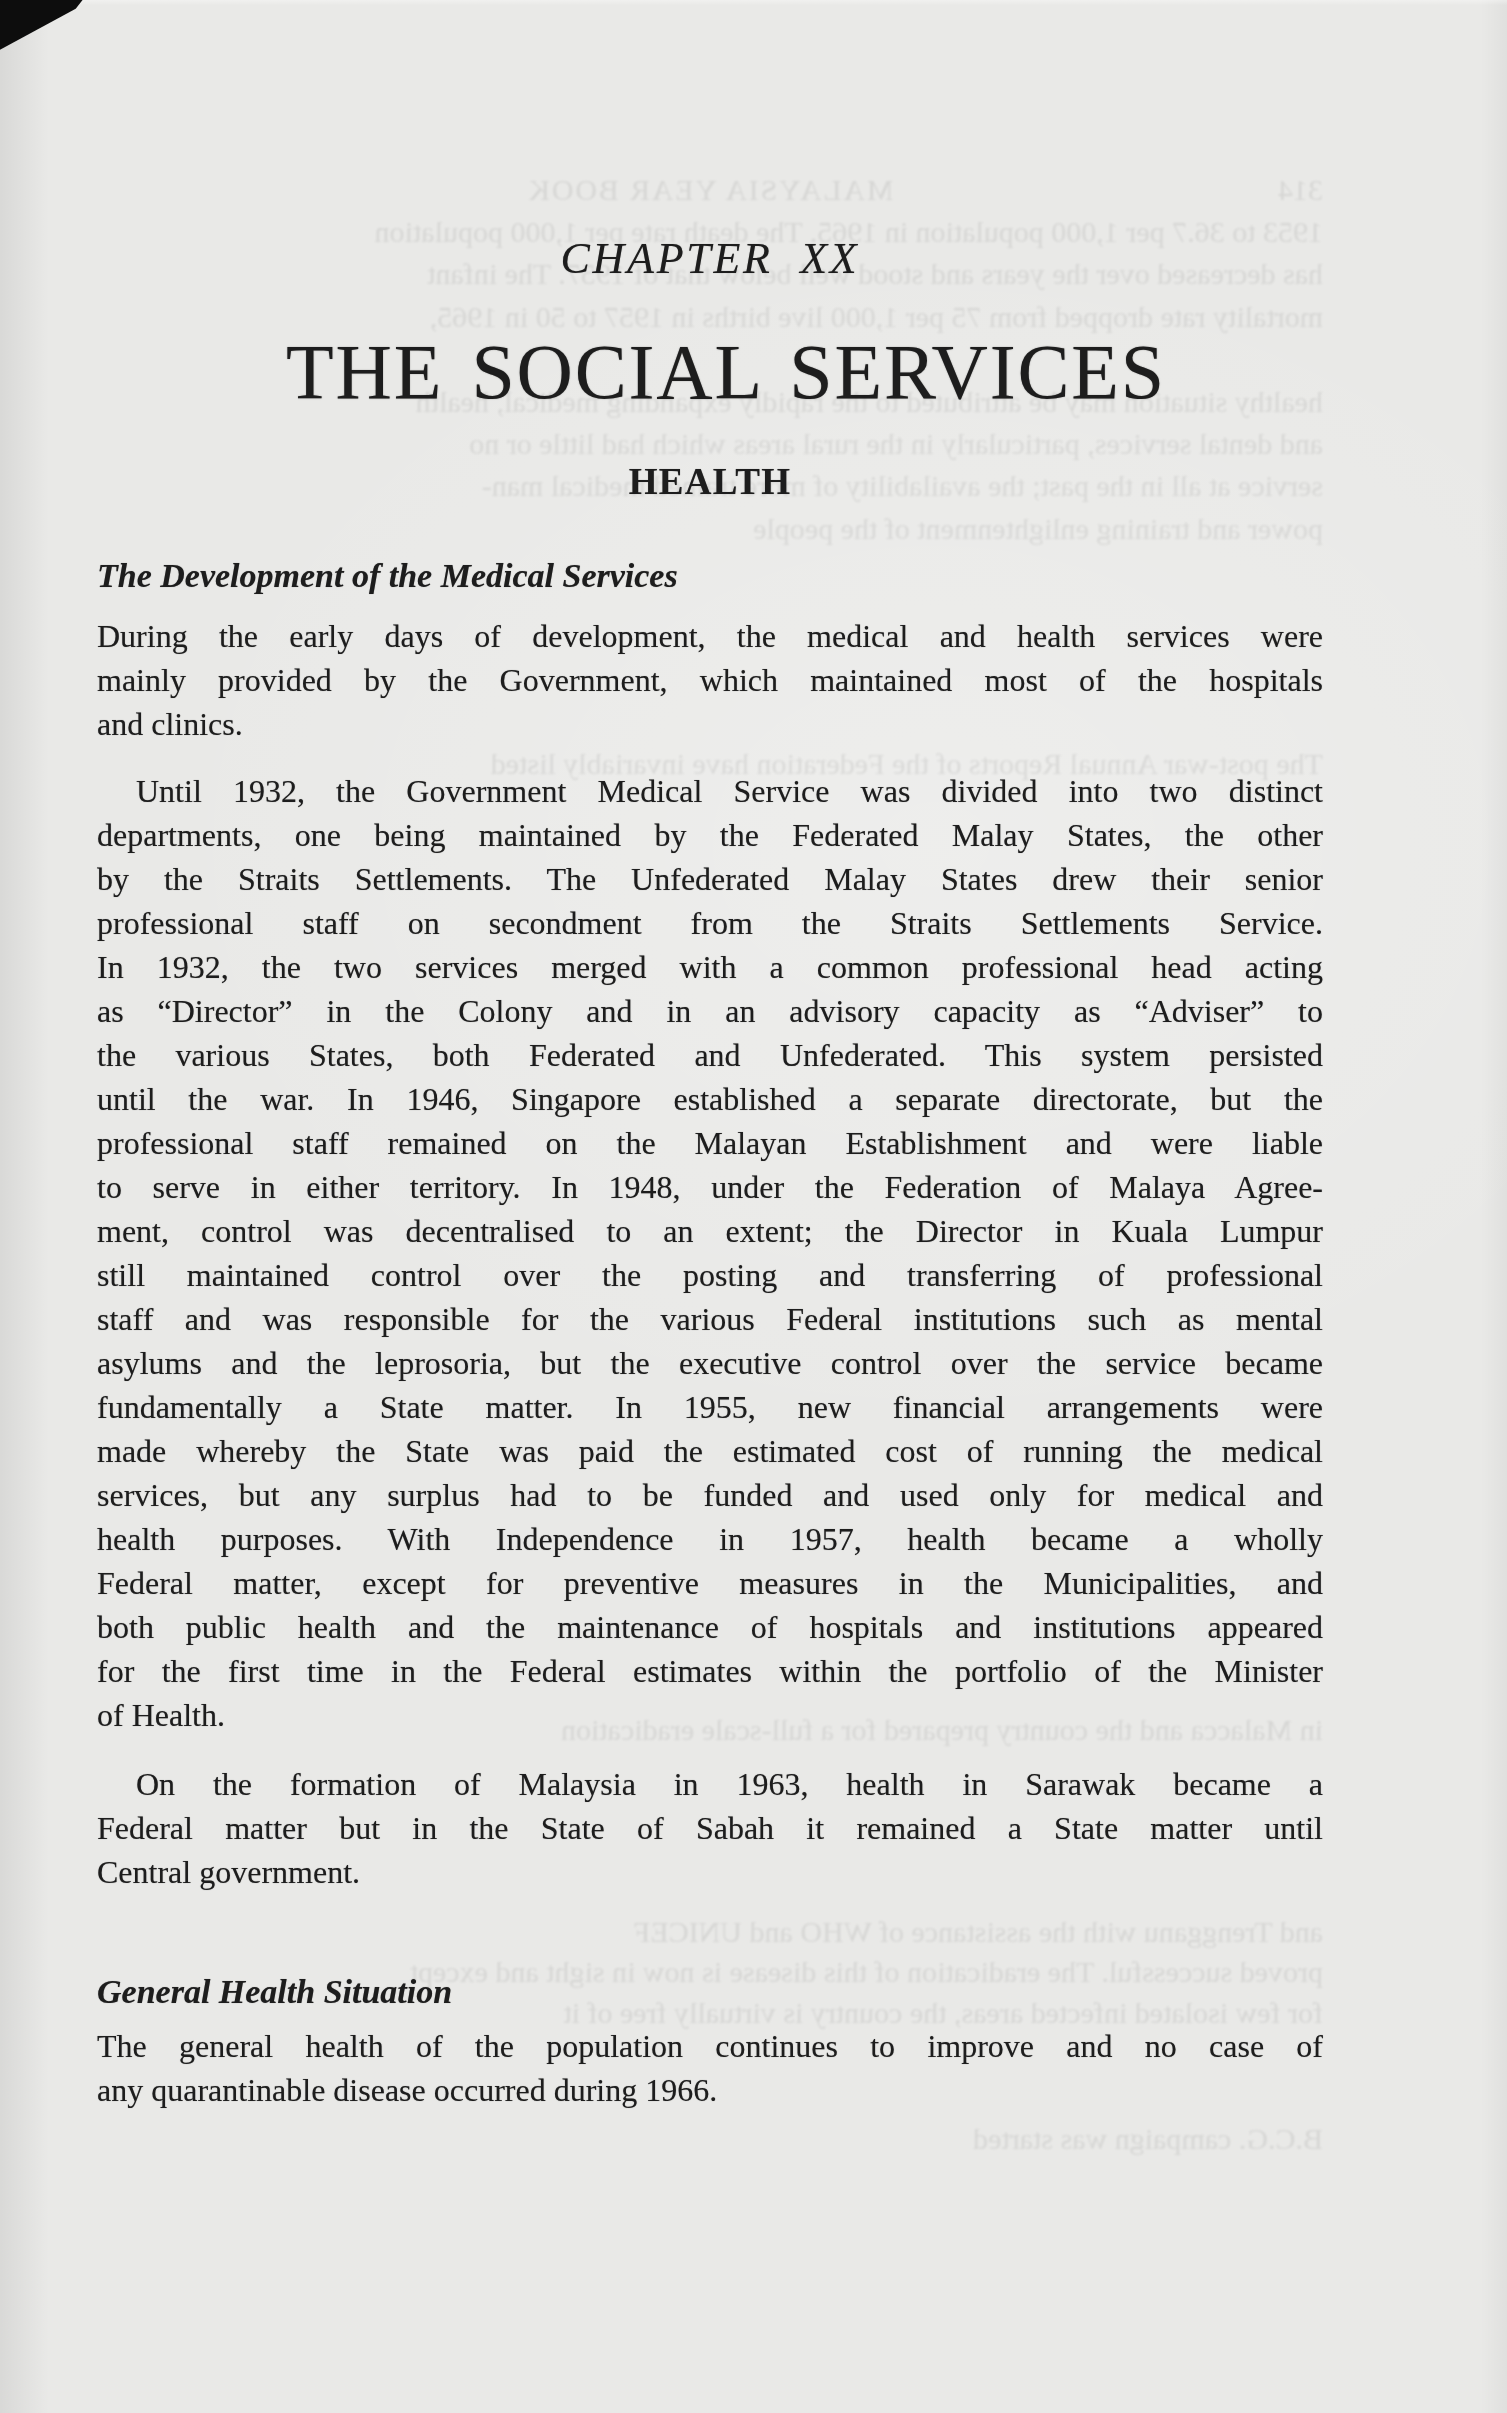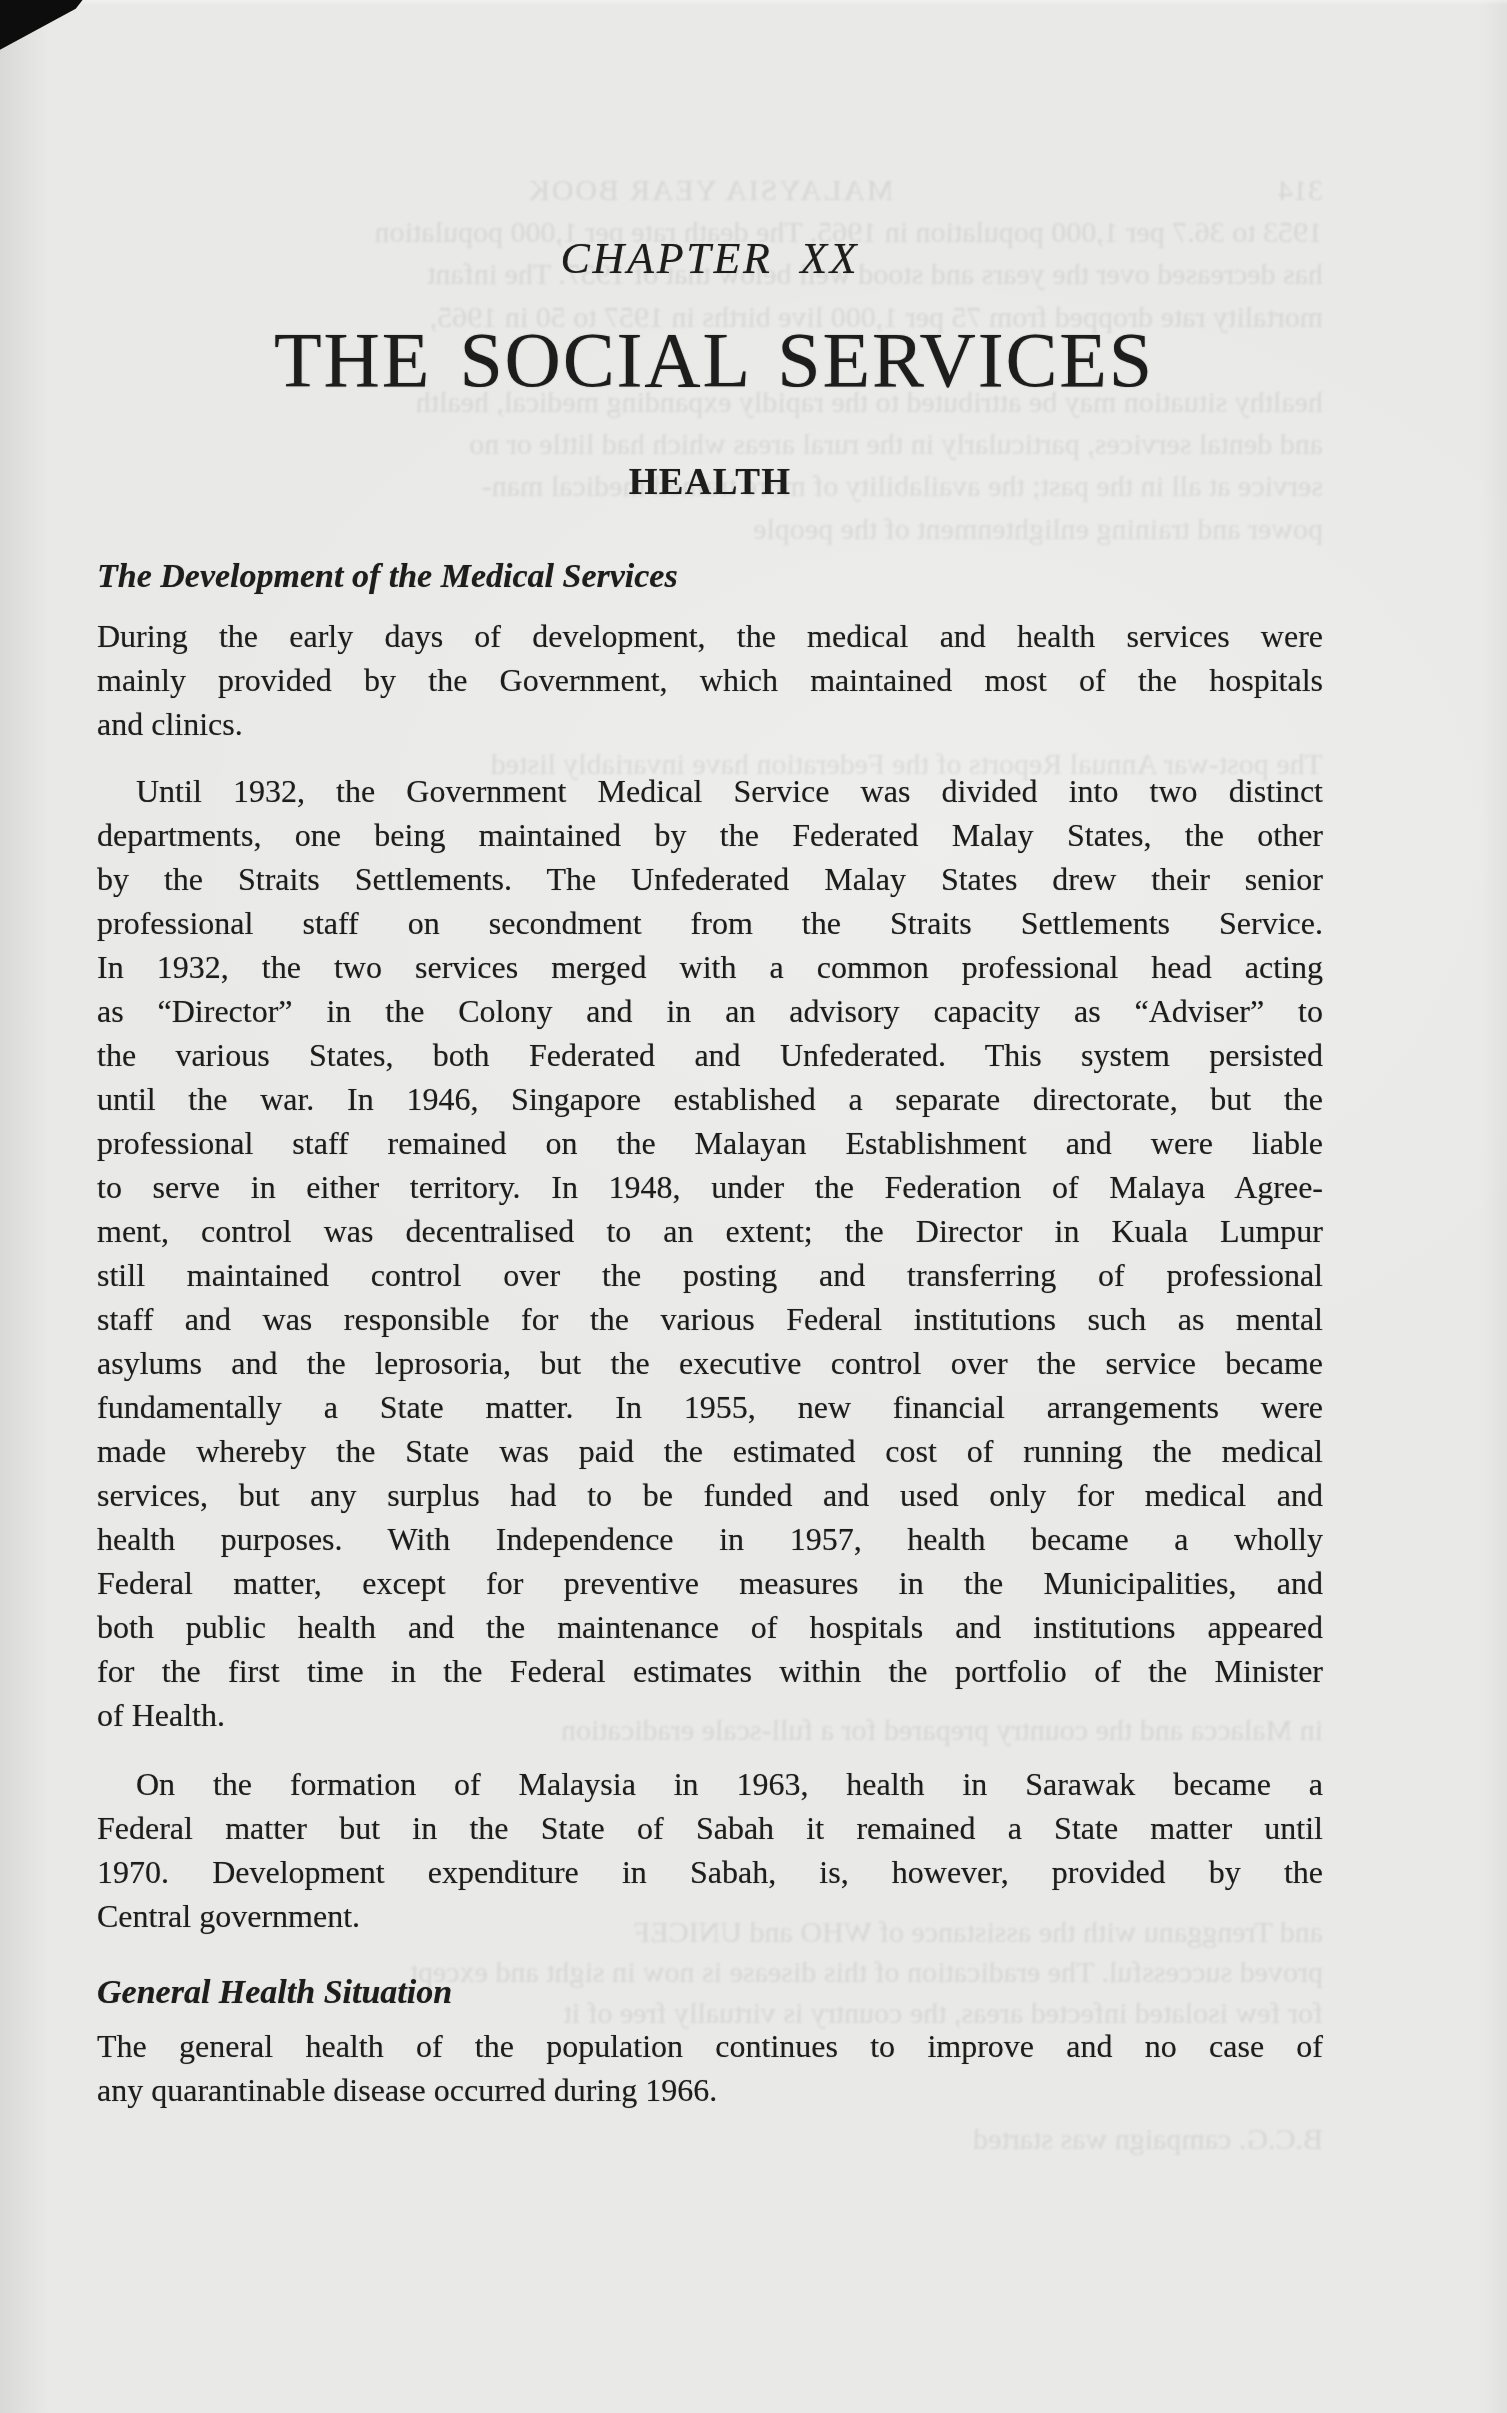--- a/index.html
+++ b/index.html
@@ -22,21 +22,21 @@
     clip-path:polygon(0 0, 92px 0, 81px 14px, 0 58px);
     filter:blur(1.3px);
   }
   .ink{text-shadow:0 0 0.9px rgba(25,25,25,.45);}
   .chapter{
     position:absolute;left:97px;width:1226px;top:233px;margin:0;
     text-align:center;font-size:44px;font-weight:400;
     letter-spacing:2.7px;word-spacing:14px;font-style:italic;
   }
   .title{
-    position:absolute;left:97px;width:1226px;top:311px;margin:4px;
+    position:absolute;left:97px;width:1226px;top:311px;margin:16px;
     text-align:center;font-size:78px;font-weight:400;
     letter-spacing:1.8px;word-spacing:7px;
     text-shadow:0 0 1.2px rgba(25,25,25,.5);
   }
   .section{
     position:absolute;left:97px;width:1226px;top:460px;margin:0;
     text-align:center;font-size:37px;font-weight:700;letter-spacing:1.3px;
   }
   .subhead{
     position:absolute;left:97px;width:1226px;margin:0;
@@ -121,21 +121,20 @@
       <div class="line">health purposes. With Independence in 1957, health became a wholly</div>
       <div class="line">Federal matter, except for preventive measures in the Municipalities, and</div>
       <div class="line">both public health and the maintenance of hospitals and institutions appeared</div>
       <div class="line">for the first time in the Federal estimates within the portfolio of the Minister</div>
       <div class="line last">of Health.</div>
     </div>
 
   <div class="para ink" style="top:1762px">
       <div class="line indent">On the formation of Malaysia in 1963, health in Sarawak became a</div>
       <div class="line">Federal matter but in the State of Sabah it remained a State matter until</div>
-      <div class="line">1970. Development expenditure in Sabah, is, however, provided by the</div>
       <div class="line last">Central government.</div>
     </div>
 
   <div class="subhead ink" style="top:1973px">General Health Situation</div>
 
   <div class="para ink" style="top:2024px">
       <div class="line">The general health of the population continues to improve and no case of</div>
       <div class="line last">any quarantinable disease occurred during 1966.</div>
     </div>
 

